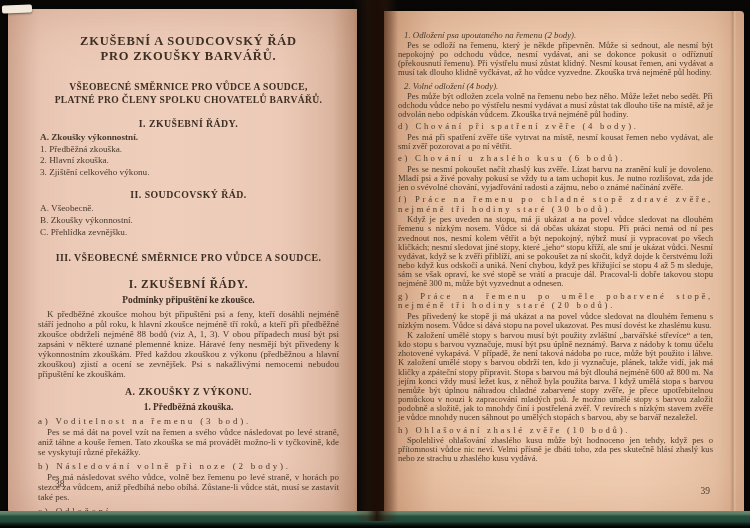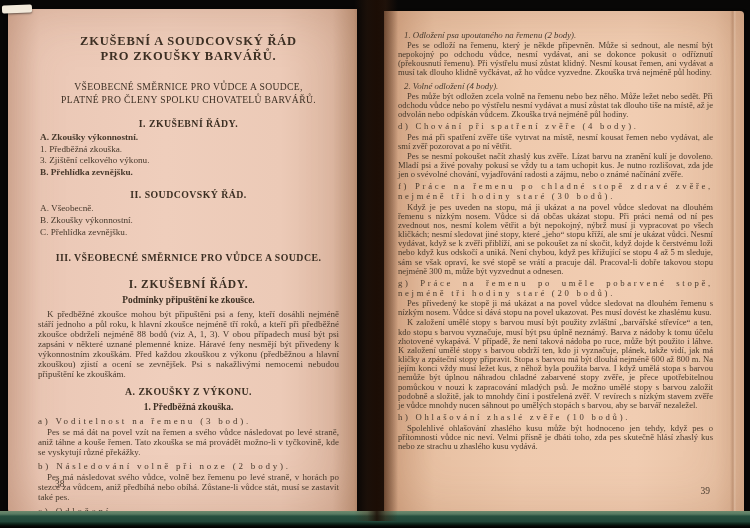--- a/index.html
+++ b/index.html
@@ -59,21 +59,21 @@
   .lp-text {
     position:absolute; left:30px; right:18px; top:25px;
   }
   .rp-text {
     position:absolute; left:14px; right:31px; top:16px;
   }
   .center { text-align:center; }
   .jtext  { text-align:justify; }
 
   .lp-title { font-weight:bold; font-size:12.5px; line-height:15px; letter-spacing:.8px; color:#3c2f23; }
-  .lp-subtitle { font-weight:normal; font-size:9.6px; line-height:12.5px; letter-spacing:.35px; margin-top:17px; color:#3c2f23; }
+  .lp-subtitle { font-weight:bold; font-size:9.6px; line-height:12.5px; letter-spacing:.35px; margin-top:17px; color:#3c2f23; }
   .h-sec { font-weight:bold; font-size:9.8px; letter-spacing:.45px; margin-top:11px; color:#3c2f23; }
   .h-sec.first { margin-top:12px; }
   .h-big { font-weight:bold; font-size:11.5px; letter-spacing:.7px; margin-top:15px; color:#3c2f23; }
   .h-sub { font-weight:bold; font-size:9.4px; margin-top:5px; color:#3c2f23; }
 
   .plist { font-size:9.2px; line-height:11.6px; margin-top:3px; }
   .plist .bold { font-weight:bold; }
   .plist > div { padding-left:2px; }
 
   .lp-text p.body, .lp-text .item-head { font-size:9px; line-height:10px; }
@@ -102,22 +102,22 @@
       <div class="center lp-title">ZKUŠEBNÍ A SOUDCOVSKÝ ŘÁD</div>
       <div class="center lp-title">PRO ZKOUŠKY BARVÁŘŮ.</div>
 
       <div class="center lp-subtitle">VŠEOBECNÉ SMĚRNICE PRO VŮDCE A SOUDCE,</div>
       <div class="center lp-subtitle" style="margin-top:0;">PLATNÉ PRO ČLENY SPOLKU CHOVATELŮ BARVÁŘŮ.</div>
 
       <div class="center h-sec first">I. ZKUŠEBNÍ ŘÁDY.</div>
       <div class="plist">
         <div class="bold">A. Zkoušky výkonnostní.</div>
         <div>1. Předběžná zkouška.</div>
+        <div>2. Hlavní zkouška.</div>
         <div>3. Zjištění celkového výkonu.</div>
-        <div class="bold">B. Přehlídka zevnějšku.</div>
       </div>
 
       <div class="center h-sec">II. SOUDCOVSKÝ ŘÁD.</div>
       <div class="plist">
         <div>A. Všeobecně.</div>
         <div>B. Zkoušky výkonnostní.</div>
         <div>C. Přehlídka zevnějšku.</div>
       </div>
 
       <div class="center h-sec" style="margin-top:14px;">III. VŠEOBECNÉ SMĚRNICE PRO VŮDCE A SOUDCE.</div>
@@ -146,20 +146,21 @@
 
       <div class="num-head">1. Odložení psa upoutaného na řemenu (2 body).</div>
       <p class="body jtext">Pes se odloží na řemenu, který je někde připevněn. Může si sednout, ale nesmí být nepokojný po odchodu vůdce, nesmí vydávat, ani se dokonce pokusit o odříznutí (překousnutí řemenu). Při výstřelu musí zůstat klidný. Nesmí kousat řemen, ani vydávat a musí tak dlouho klidně vyčkávat, až ho vůdce vyzvedne. Zkouška trvá nejméně půl hodiny.</p>
 
       <div class="num-head">2. Volné odložení (4 body).</div>
       <p class="body jtext">Pes může být odložen zcela volně na řemenu nebo bez něho. Může ležet nebo sedět. Při odchodu vůdce nebo po výstřelu nesmí vydávat a musí zůstat tak dlouho tiše na místě, až je odvolán nebo odpískán vůdcem. Zkouška trvá nejméně půl hodiny.</p>
 
       <div class="item-head">d) Chování při spatření zvěře (4 body).</div>
       <p class="body jtext">Pes má při spatření zvěře tiše vytrvat na místě, nesmí kousat řemen nebo vydávat, ale smí zvěř pozorovat a po ní větřit.</p>
 
+      <div class="item-head">e) Chování u zhaslého kusu (6 bodů).</div>
       <p class="body jtext">Pes se nesmí pokoušet načít zhaslý kus zvěře. Lízat barvu na zranění kulí je dovoleno. Mladí psi a živé povahy pokusí se vždy tu a tam uchopit kus. Je nutno rozlišovat, zda jde jen o svévolné chování, vyjadřování radosti a zájmu, nebo o známé načínání zvěře.</p>
 
       <div class="item-head">f) Práce na řemenu po chladné stopě zdravé zvěře, nejméně tři hodiny staré (30 bodů).</div>
       <p class="body jtext">Když je pes uveden na stopu, má ji ukázat a na povel vůdce sledovat na dlouhém řemenu s nízkým nosem. Vůdce si dá občas ukázat stopu. Při práci nemá od ní pes zvednout nos, nesmí kolem větřit a být nepokojný, nýbrž musí ji vypracovat po všech kličkách; nesmí sledovat jiné stopy, které „jeho“ stopu kříží, ale smí je ukázat vůdci. Nesmí vydávat, když se k zvěři přiblíží, ani se pokoušet za ní skočit, když dojde k čerstvému loži nebo když kus odskočí a uniká. Není chybou, když pes křižující se stopu 4 až 5 m sleduje, sám se však opraví, ke své stopě se vrátí a pracuje dál. Pracoval-li dobře takovou stopu nejméně 300 m, může být vyzvednut a odnesen.</p>
 
       <div class="item-head">g) Práce na řemenu po uměle pobarvené stopě, nejméně tři hodiny staré (20 bodů).</div>
       <p class="body jtext">Pes přivedený ke stopě ji má ukázat a na povel vůdce sledovat na dlouhém řemenu s nízkým nosem. Vůdce si dává stopu na povel ukazovat. Pes musí dovést ke zhaslému kusu.</p>
       <p class="body jtext">K založení umělé stopy s barvou musí být použity zvláštní „barvářské střevíce“ a ten, kdo stopu s barvou vyznačuje, musí být psu úplně neznámý. Barva z nádoby k tomu účelu zhotovené vykapává. V případě, že není taková nádoba po ruce, může být použito i láhve. K založení umělé stopy s barvou obdrží ten, kdo ji vyznačuje, plánek, takže vidí, jak má kličky a zpáteční stopy připravit. Stopa s barvou má být dlouhá nejméně 600 až 800 m. Na jejím konci vždy musí ležet kus, z něhož byla použita barva. I když umělá stopa s barvou nemůže být úplnou náhradou chladné zabarvené stopy zvěře, je přece upotřebitelnou pomůckou v nouzi k zapracování mladých psů. Je možno umělé stopy s barvou založit podobně a složitě, jak to mnohdy činí i postřelená zvěř. V revírech s nízkým stavem zvěře je vůdce mnohdy nucen sáhnout po umělých stopách s barvou, aby se barvář nezaležel.</p>
 
       <div class="item-head">h) Ohlašování zhaslé zvěře (10 bodů).</div>

